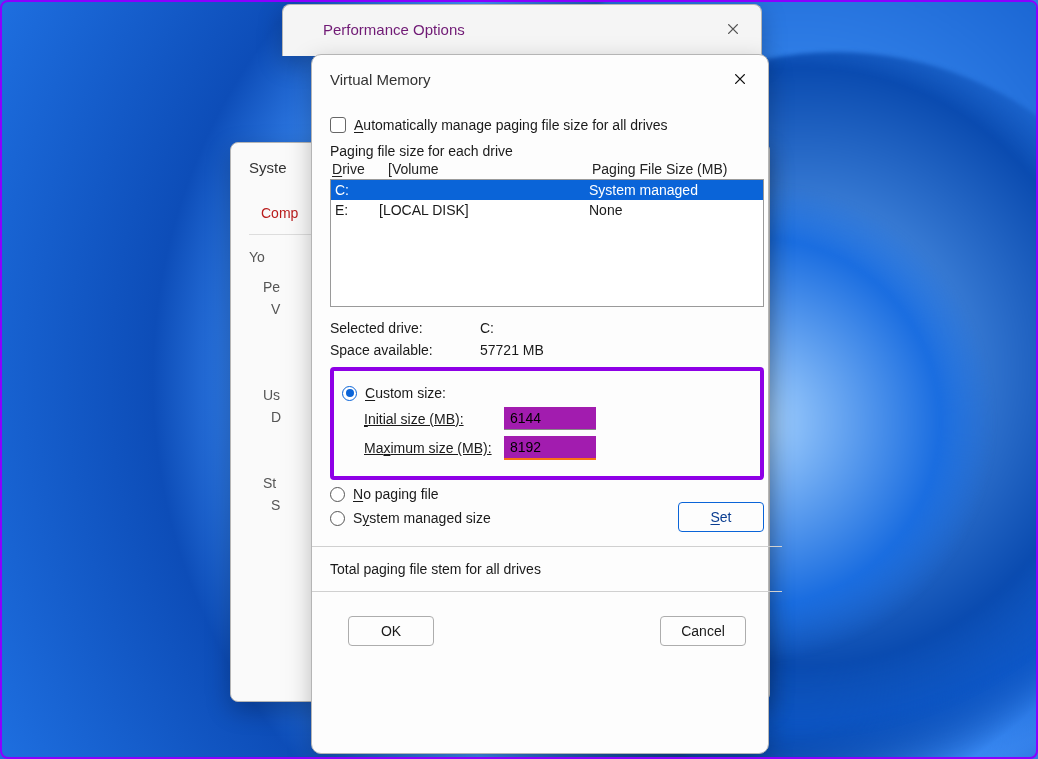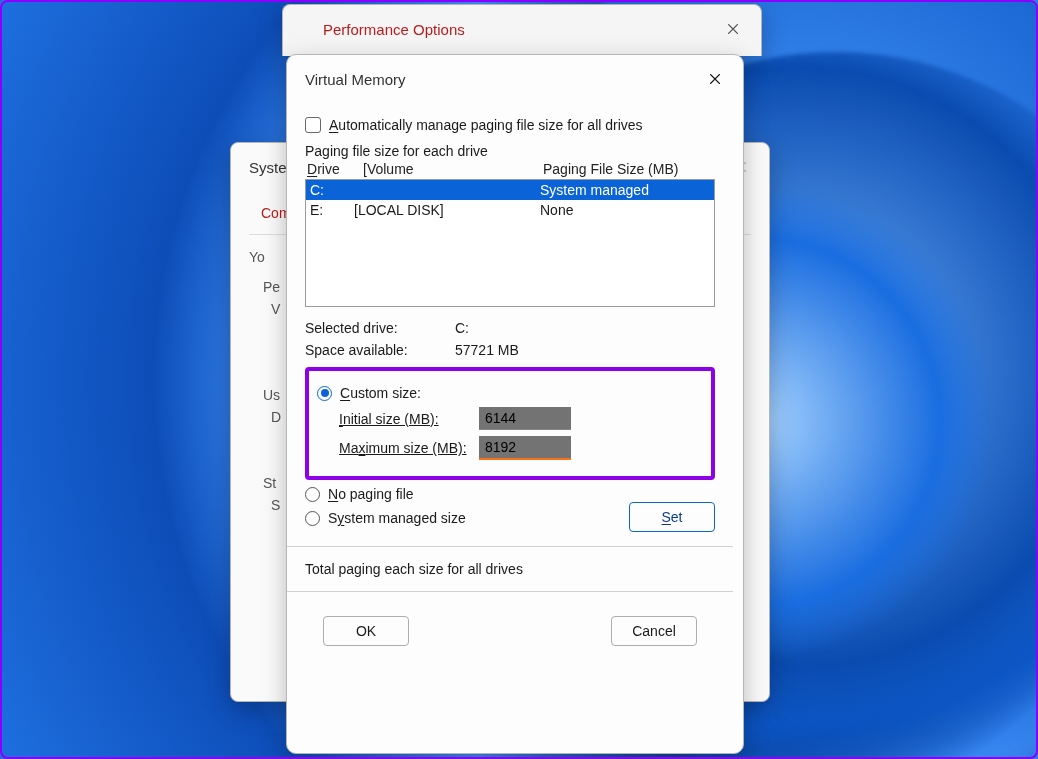--- a/index.html
+++ b/index.html
@@ -51,40 +51,40 @@
   }
   .close-x svg { width:14px;height:14px; }
 
   
   .win-perf {
     left: 280px; top: 2px; width: 480px; height: 52px;
     background:#f5f5f5;
     border-bottom:none;
     border-bottom-left-radius:0;border-bottom-right-radius:0;
   }
-  .win-perf .titlebar { color:#b91c1c;padding-left:40px; }
+  .win-perf .titlebar { color:#701a75;padding-left:40px; }
   .win-sys {
     left: 228px; top: 140px; width: 540px; height: 560px;
     background:#fafafa;
   }
   .win-sys .body { padding: 4px 18px; color:#555; }
   .win-sys .tab {
     display:inline-block; padding:6px 12px; margin-top:4px;
     color:#b91c1c;
   }
   .trunc { white-space:nowrap; overflow:hidden; }
 
   
   .win-vm {
-    left: 284px; top: 52px; width: 458px; height: 700px;
+    left: 309px; top: 52px; width: 458px; height: 700px;
     background:#fdfdfd;
     border-radius: 10px;
   }
   .win-vm .content {
-    padding: 6px 28px 16px 18px;
+    padding: 6px 4px 16px 18px;
   }
   .row { display:flex; align-items:center; }
   .checkbox {
     width:16px;height:16px;border:1.5px solid #666;border-radius:3px;margin-right:8px;
     background:#fff;
   }
   .u { text-decoration: underline; text-underline-offset: 2px; }
   .section-label { margin-top:10px; margin-bottom:2px; }
   .drive-headers {
     display:flex; padding:0 2px 2px 2px; color:#222;
@@ -116,21 +116,21 @@
   }
   .radio.checked { border-color:#0a64d8; }
   .radio.checked::after {
     content:""; width:8px;height:8px;border-radius:50%;background:#0a64d8;
   }
   .sizes { margin-left:22px; margin-top:6px; }
   .size-row { display:flex; align-items:center; margin:6px 0; }
   .size-row .lbl { width:140px;text-decoration:underline; }
   .num-input {
     width:92px; padding:3px 6px; font-size:14px;
-    border:none; border-bottom:1px solid #888; background:#737373;
+    border:none; border-bottom:1px solid #888; background:#a21caf;
   }
   .num-input.focus { border-bottom:2px solid #f97316; }
   .radio-line { display:flex; align-items:center; margin:6px 0; }
   .set-row { display:flex; justify-content:flex-end; margin-top:-30px; margin-bottom:10px;}
   .btn {
     min-width:86px; padding:6px 16px; background:#fdfdfd;
     border:1px solid #adadad; border-radius:4px; text-align:center;
     cursor:pointer; font-size:14px;
   }
   .btn.primary { border:1.5px solid #0a64d8; color:#0a3d91; }
@@ -254,21 +254,21 @@
       <span><span>S</span><span class="u">y</span><span>stem managed size</span></span>
     </div>
     <div class="set-row">
       <div class="btn primary">
         <span class="u">S</span><span>et</span>
       </div>
     </div>
 
     <div class="hr"></div>
 
-    <div>Total paging each size for all drives</div>
+    <div>Total paging file stem for all drives</div>
 
     <div class="hr"></div>
 
     <div class="footer">
       <div class="btn">OK</div>
       <div class="btn">Cancel</div>
     </div>
   </div>
 </div>
 

